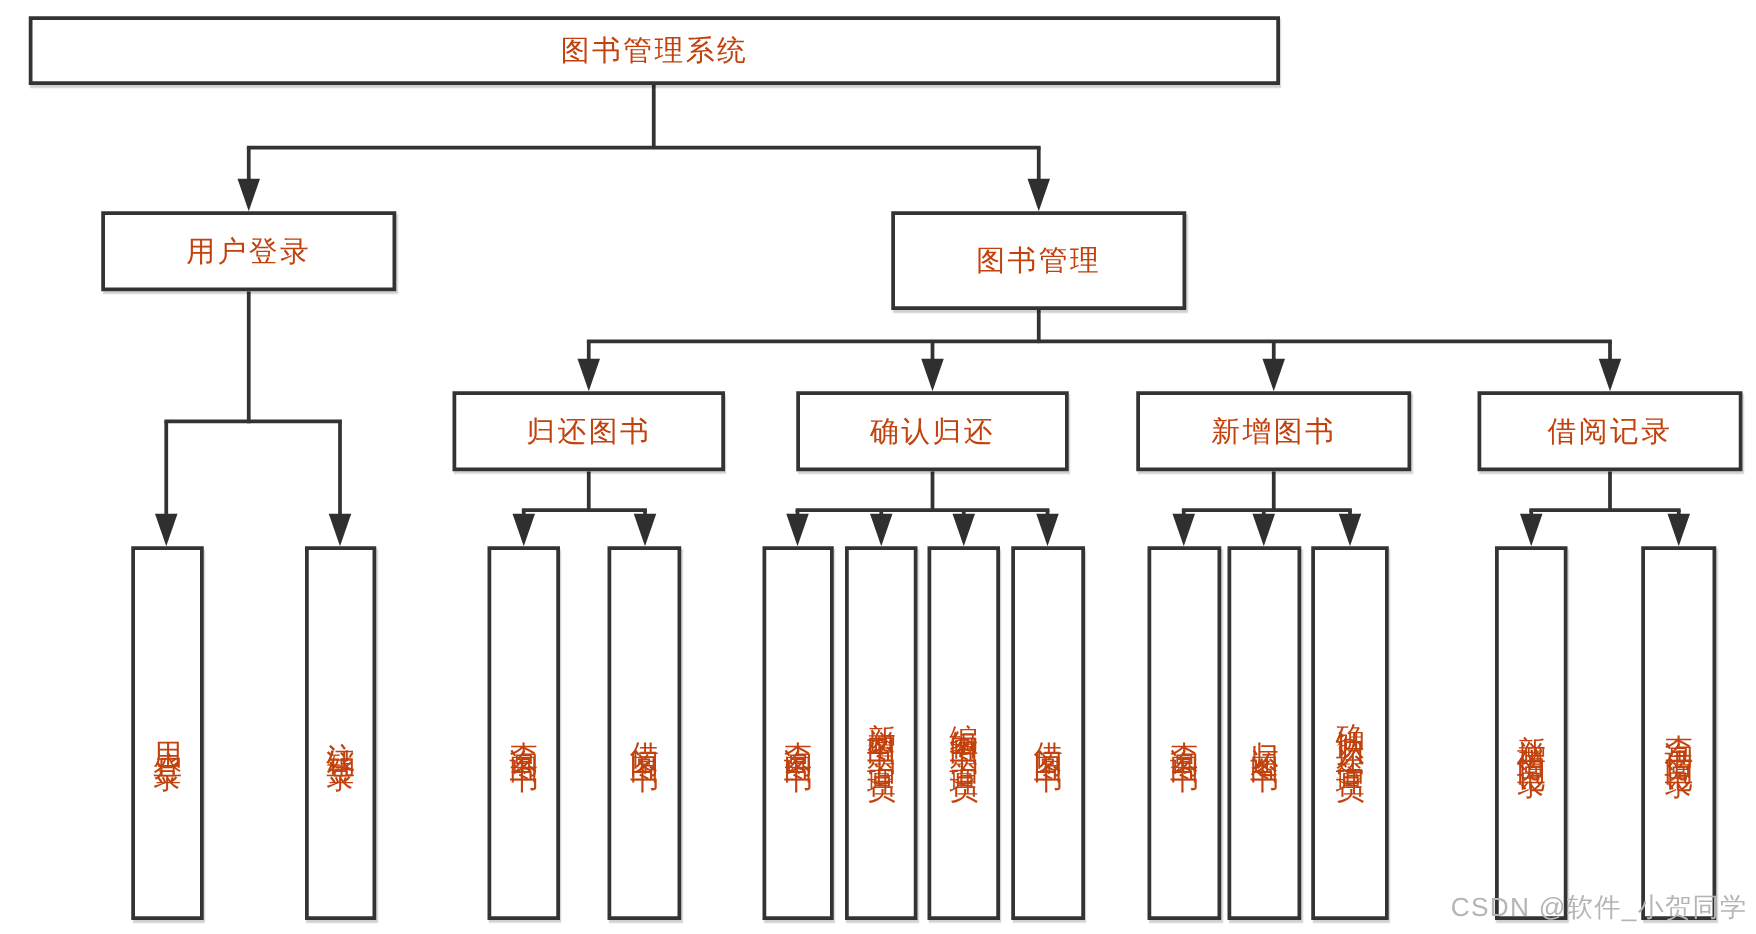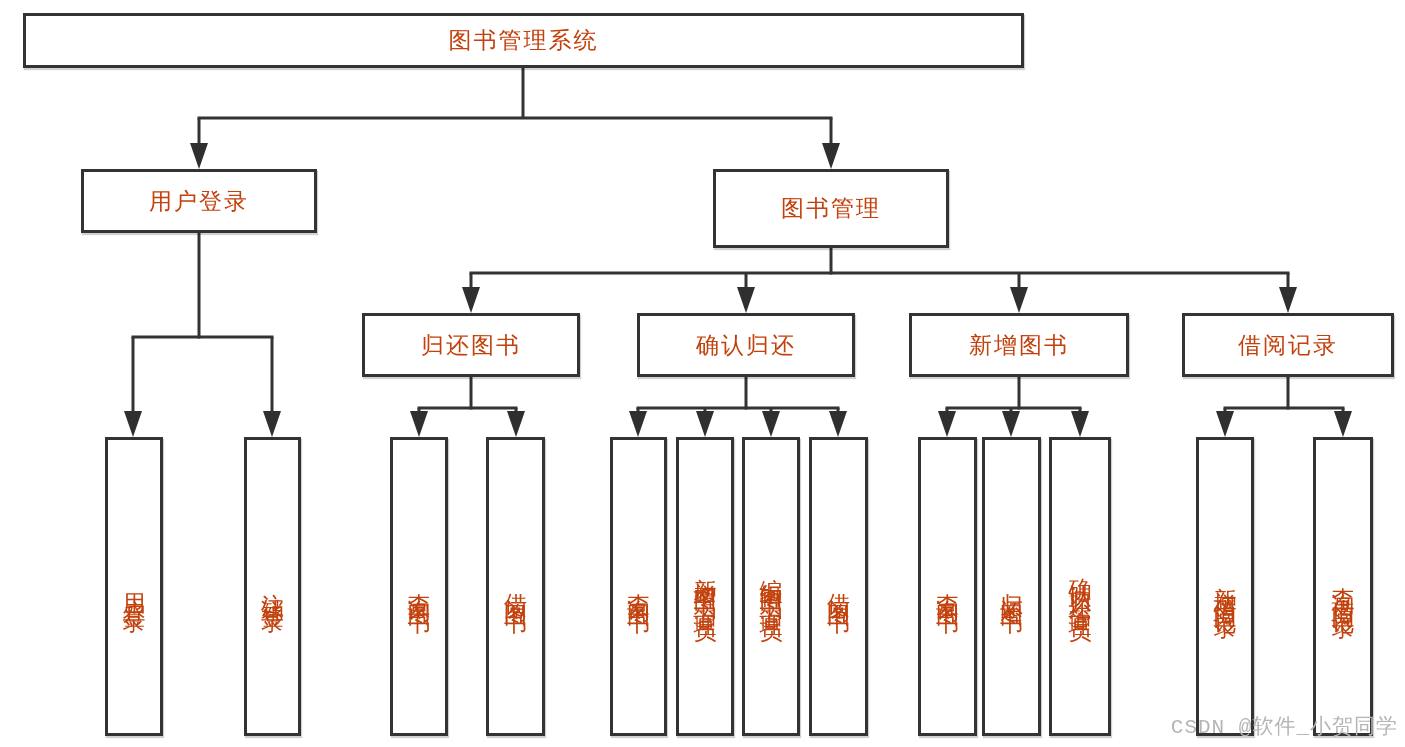--- a/index.html
+++ b/index.html
@@ -36,21 +36,21 @@
     font-size:23px;
     white-space:nowrap;
   }
   .watermark{
     position:absolute;
     top:712px;right:7px;
     font-size:21px;
     letter-spacing:1px;
     color:#b5b5b5;
     z-index:3;
-    font-family:Liberation Mono, monospace;
+    font-family:Liberation Sans, sans-serif;
   }
 </style>
 </head>
 <body>
 
 <div id="canvas">
 
   <svg id="wires" viewBox="0 0 1405 747" xmlns="http://www.w3.org/2000/svg">
     <g stroke="#333333" stroke-width="3" fill="none">
 

